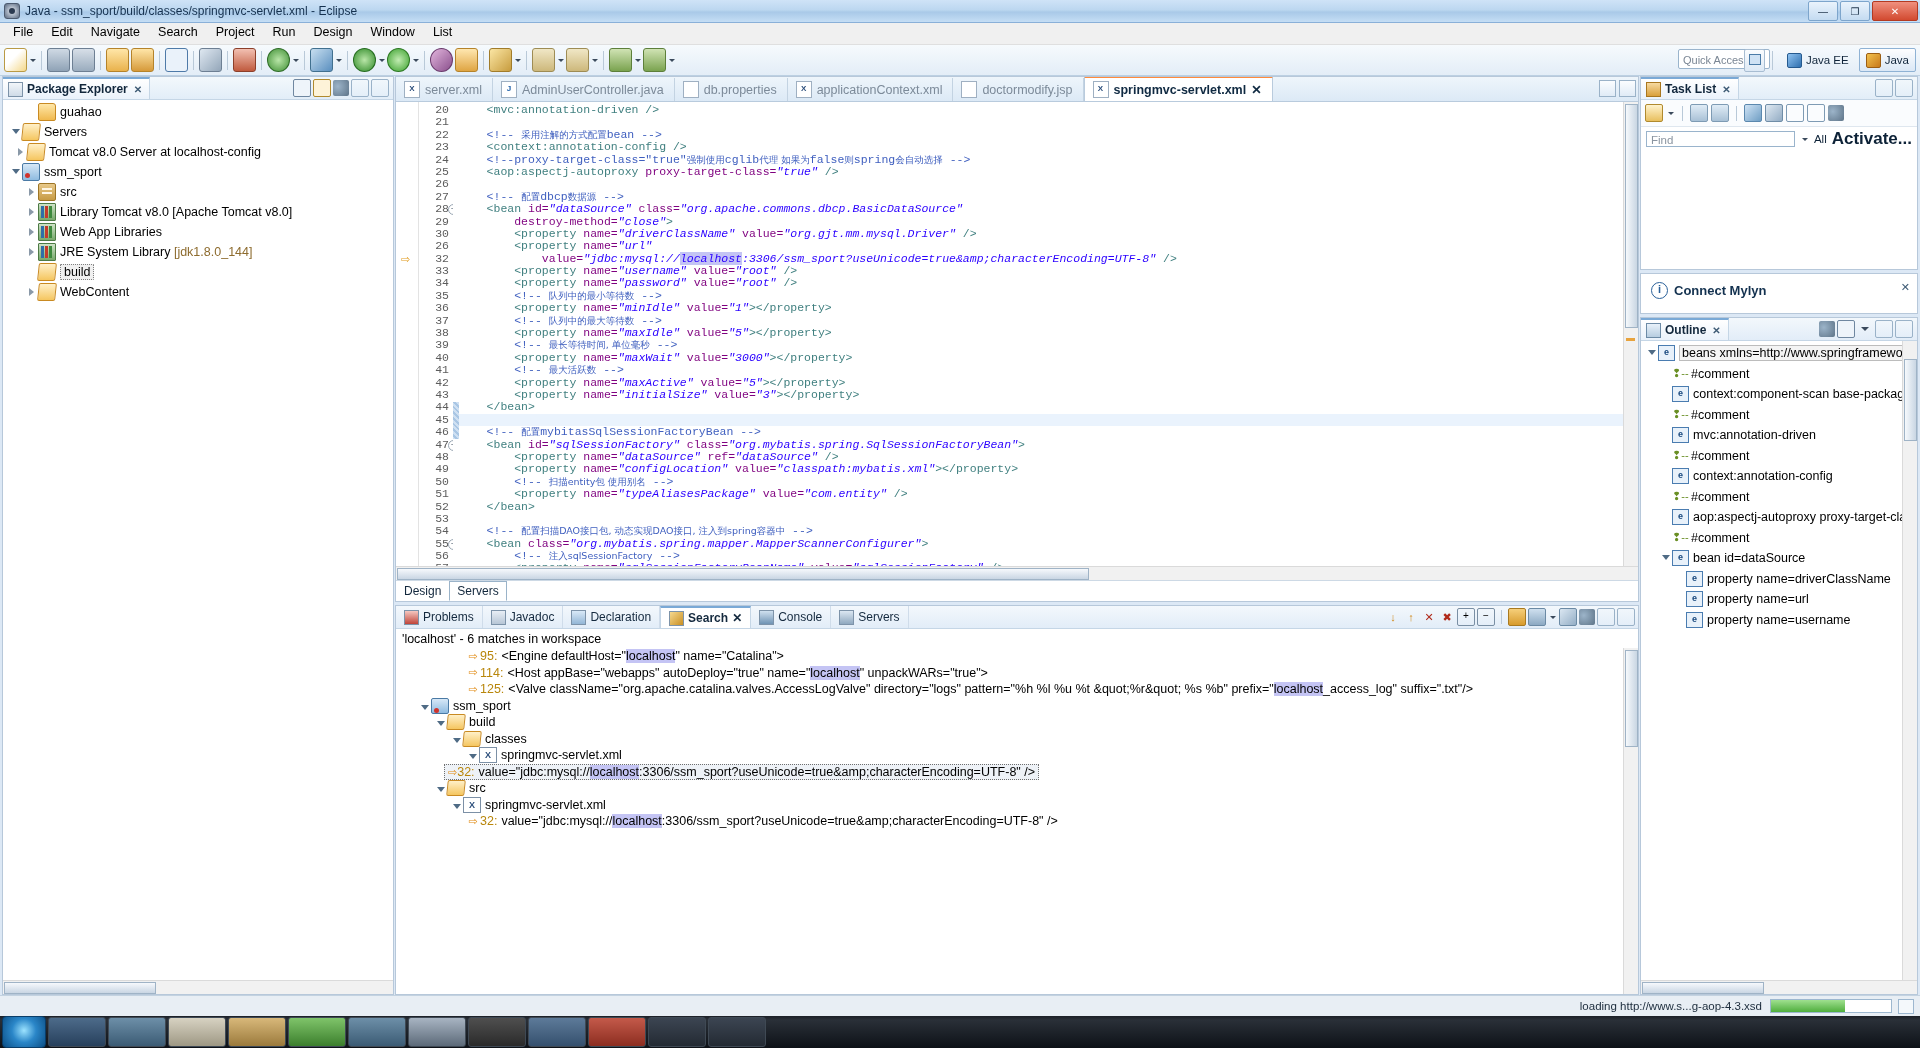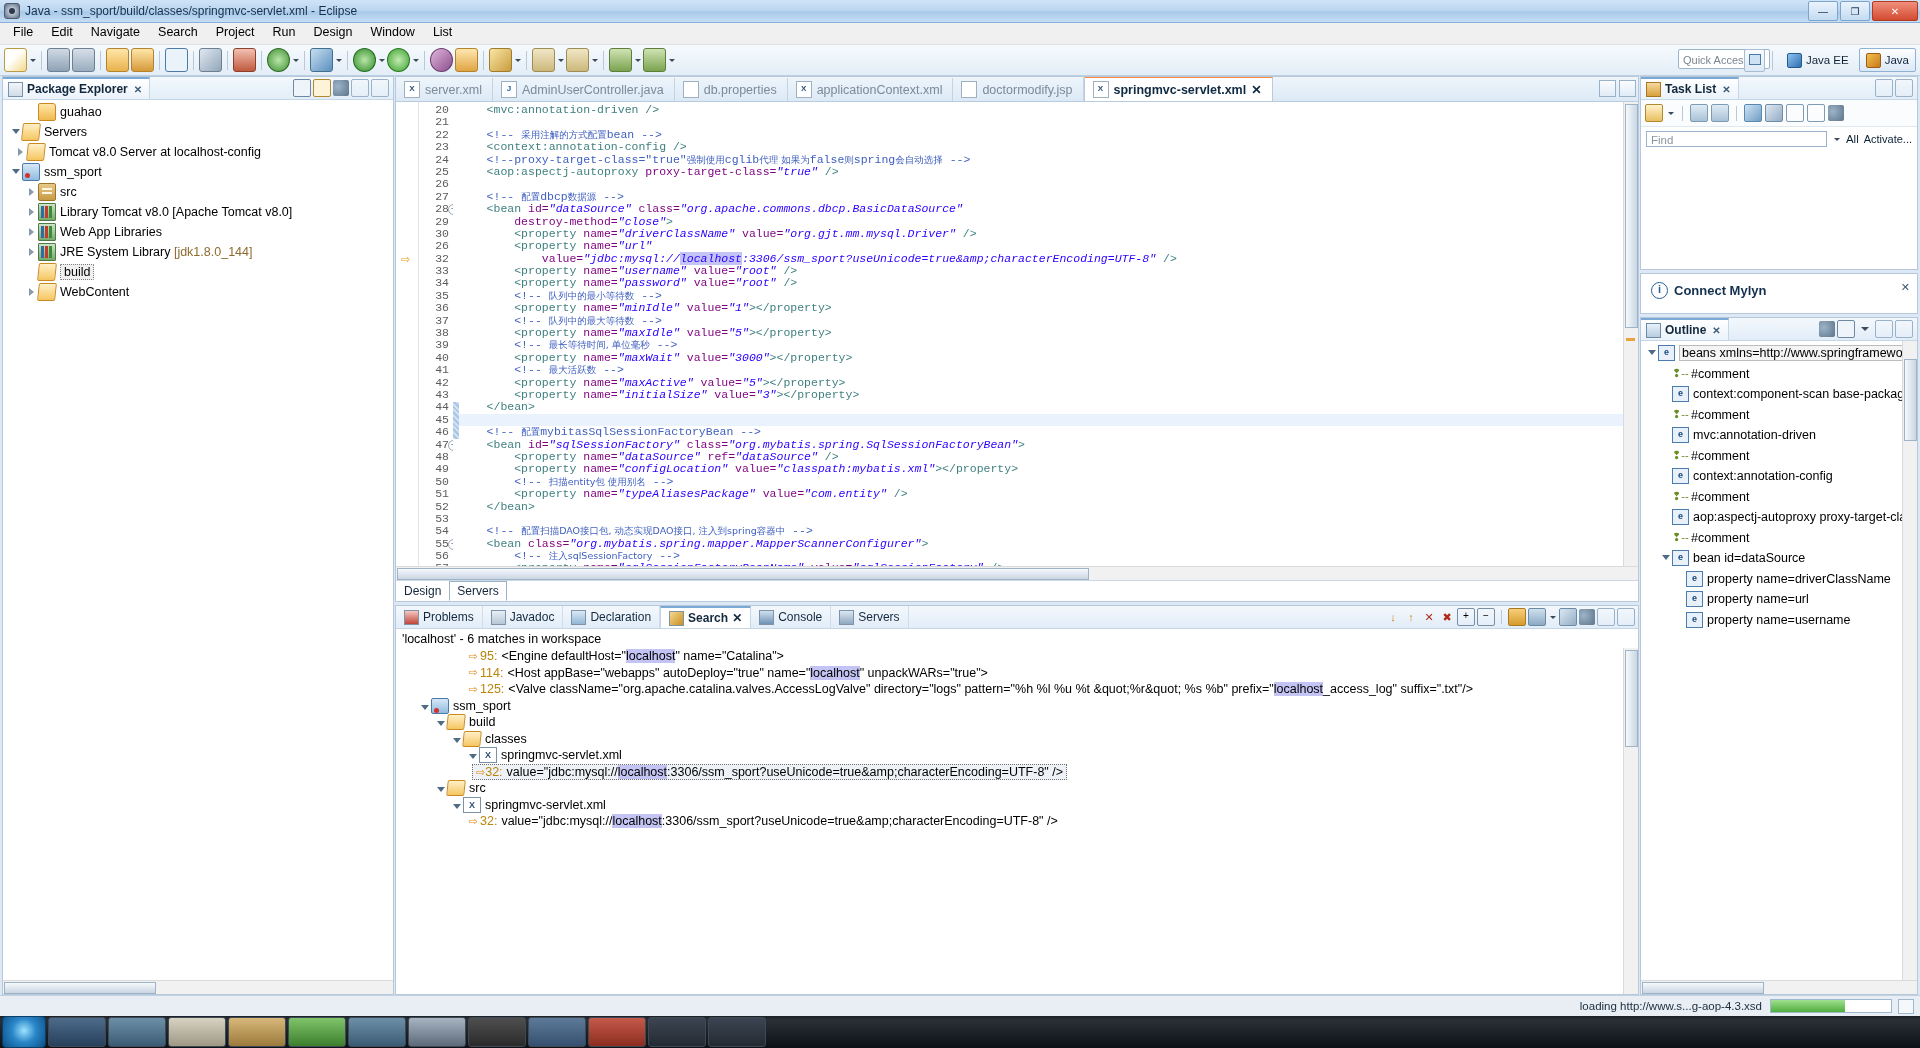--- a/index.html
+++ b/index.html
@@ -533,21 +533,21 @@
               <div class="srow" style="padding-left:54px">
     <span class="arrow open" style="height:16px"></span>
     <span class="ico folder-open" style="height:14px"></span>
     <span>classes</span>
               </div>
               <div class="srow" style="padding-left:70px">
     <span class="arrow open" style="height:16px"></span>
     <span class="ico xml" style="height:14px">X</span>
     <span>springmvc-servlet.xml</span>
               </div>
-              <div class="srow" style="padding-left:76px">
+              <div class="srow" style="padding-left:48px">
                 <span class="selrow"><span class="marr">⇨</span><span class="lnum">32:</span><span>value="jdbc:mysql://<span class="hl">localhost</span>:3306/ssm_sport?useUnicode=true&amp;amp;characterEncoding=UTF-8" /&gt;</span></span>
               </div>
               <div class="srow" style="padding-left:38px">
     <span class="arrow open" style="height:16px"></span>
     <span class="ico folder-open" style="height:14px"></span>
     <span>src</span>
               </div>
               <div class="srow" style="padding-left:54px">
     <span class="arrow open" style="height:16px"></span>
     <span class="ico xml" style="height:14px">X</span>
@@ -590,21 +590,21 @@
           <span class="vt" style="background:linear-gradient(135deg,#cfe3f5,#6f9ec4);border:1px solid #5b88ae;"></span>
           <span class="vt" style="background:linear-gradient(135deg,#dfe9f2,#93acc4);border:1px solid #6f8da7;"></span>
           <span class="vt" style="border:1px solid #7e9bb4;"></span>
           <span class="vt" style="border:1px solid #7e9bb4;"></span>
           <span class="vt" style="background:radial-gradient(circle at 30% 40%,#9cb4c9,#5e7488);"></span>
         </div>
         <div style="height:24px;display:flex;align-items:center;gap:5px;padding:0 5px;">
           <div style="flex:1 1 auto;height:16px;border:1px solid #9ab4cc;background:#fff;font-size:11.5px;color:#8b95a1;padding:1px 4px;box-sizing:border-box;line-height:15px;">Find</div>
           <span class="caret"></span>
           <span style="font-size:11.5px;color:#0d2237;">All</span>
-          <span style="font-size:11px;color:#0d2237;">Activate...</span>
+          <span style="font-size:17px;color:#0d2237;font-weight:bold;">Activate...</span>
         </div>
         <div class="view-body"></div>
       </div>
 
       <div class="mylyn">
         <span class="x">✕</span>
         <h4>
           <span class="info-ico">i</span>
           <span>Connect Mylyn</span>
         </h4>

